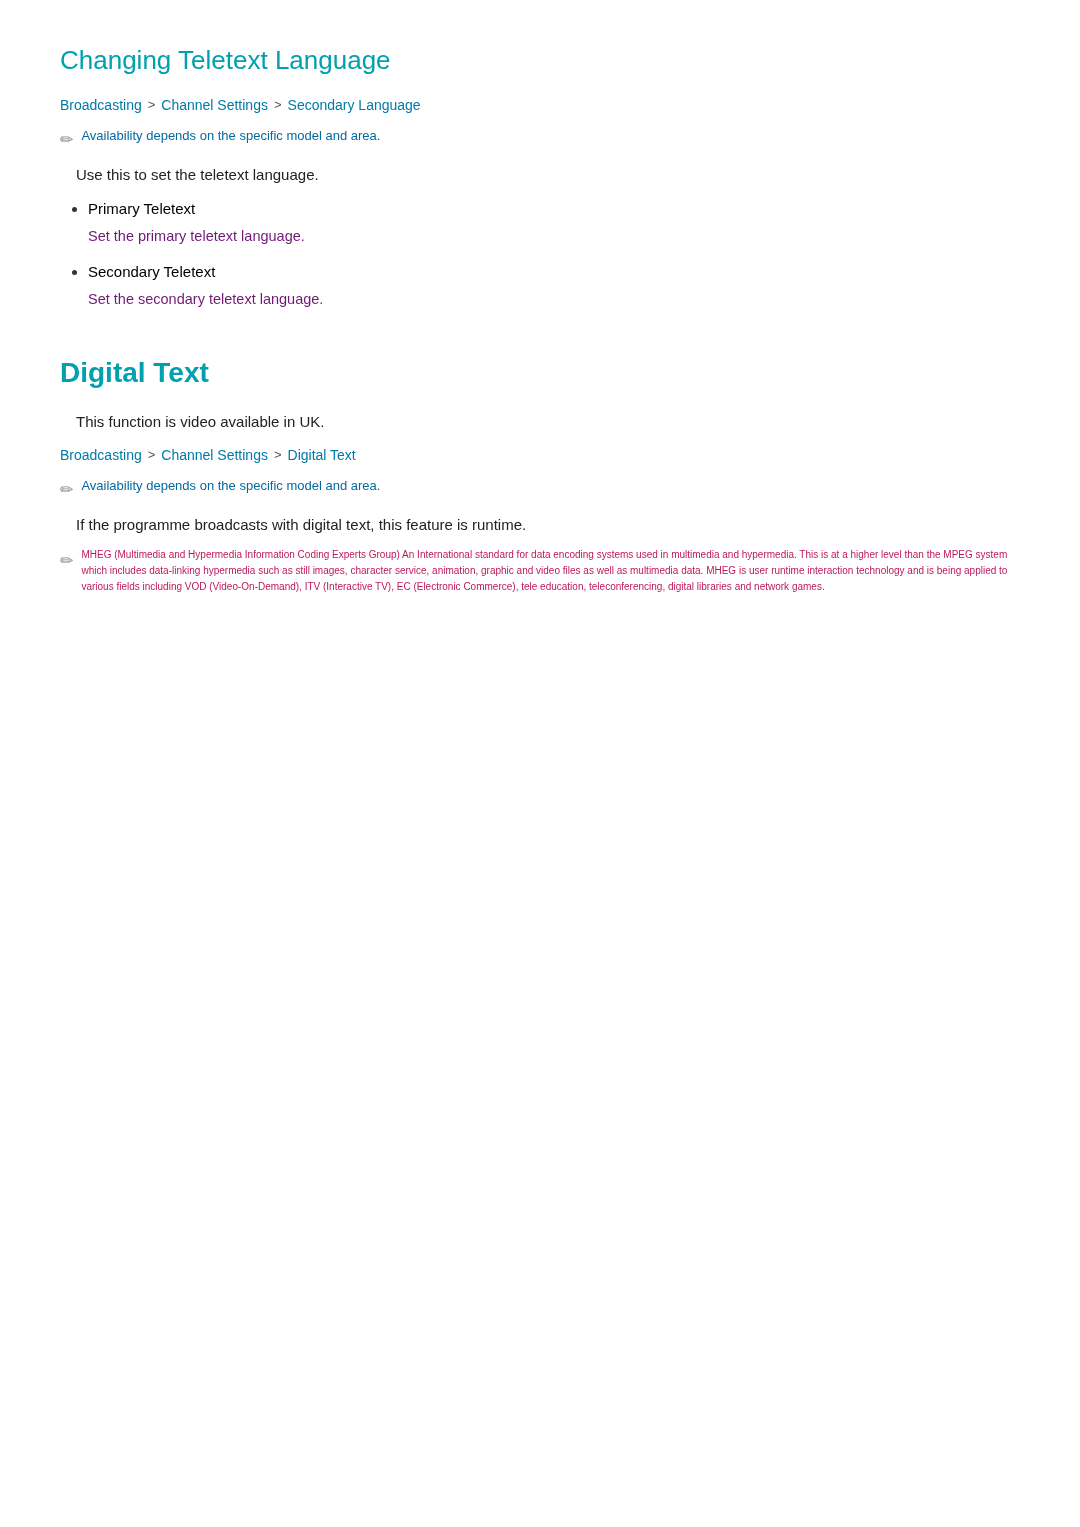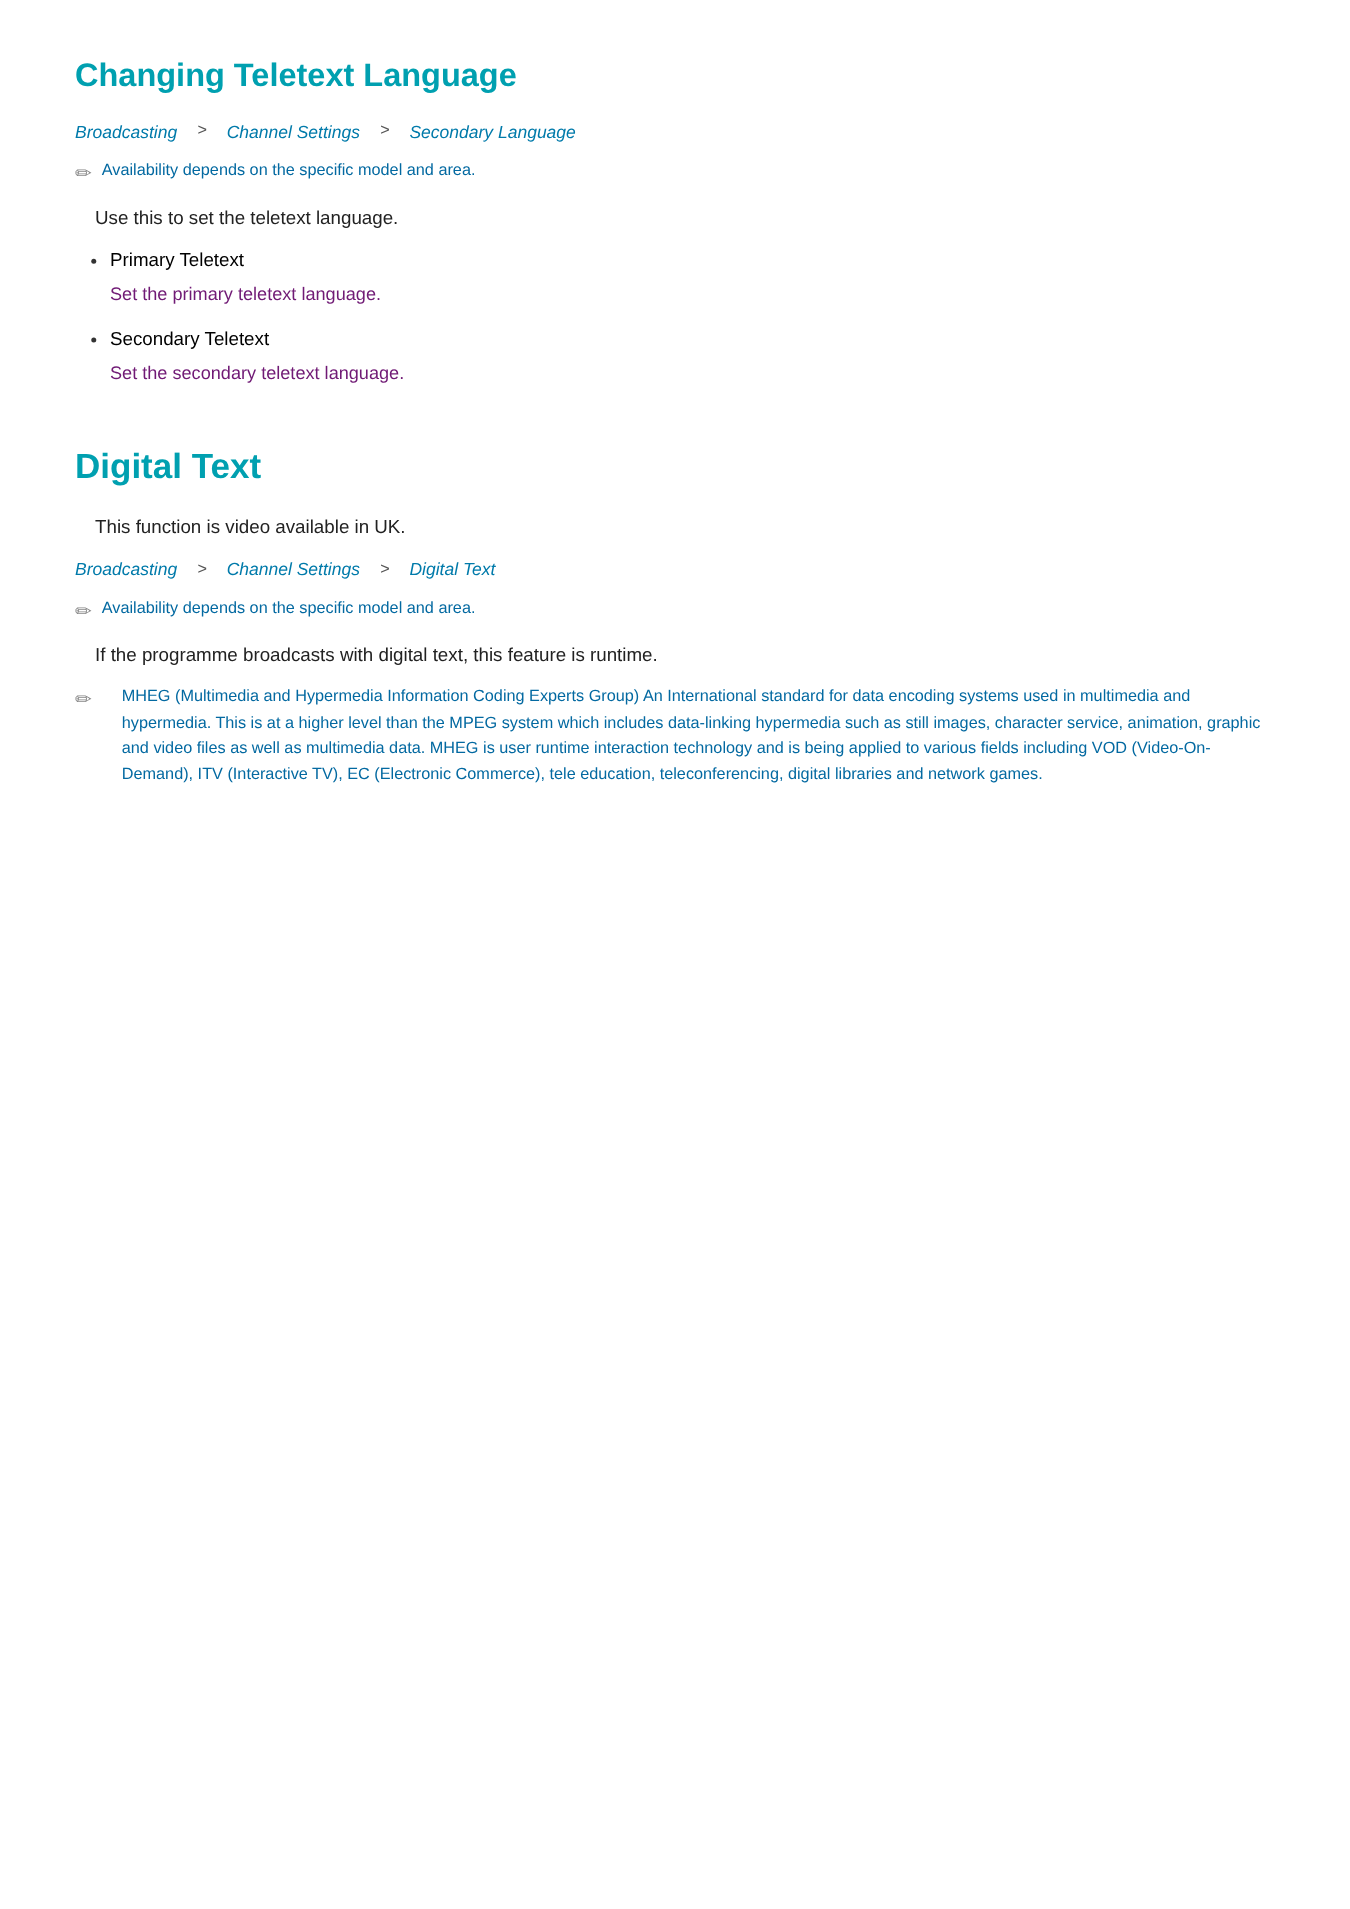--- a/index.html
+++ b/index.html
@@ -18,32 +18,31 @@
       font-size: 15px;
       line-height: 1.6;
     }
 
     .section {
       margin-bottom: 40px;
     }
 
     .page-title {
       font-size: 26px;
-      font-weight: 700;
+      font-weight: 400;
       color: #00a0b0;
       margin-bottom: 12px;
     }
 
     .breadcrumb {
       display: flex;
-      align-items: center;
-      gap: 16px;
+      align-items: flex-end;
+      gap: 6px;
       margin-bottom: 10px;
       flex-wrap: wrap;
-      font-style: italic;
     }
 
     .breadcrumb-link {
       color: #007aaa;
       font-size: 14px;
       font-weight: 500;
       cursor: pointer;
       text-decoration: none;
     }
 
@@ -114,24 +113,23 @@
     }
 
     .note-block-large {
       display: flex;
       align-items: flex-start;
       gap: 8px;
       margin: 10px 0;
     }
 
     .note-text-large {
-      font-size: 13px;
-      color: #0369a1;
+      font-size: 10px;
+      color: #be185d;
       line-height: 1.6;
-      margin-left: 16px;
     }
   </style>
 </head>
 <body>
 
 <div class="section">
 
   <h1 class="page-title">Changing Teletext Language</h1>
 
   <div class="breadcrumb">

